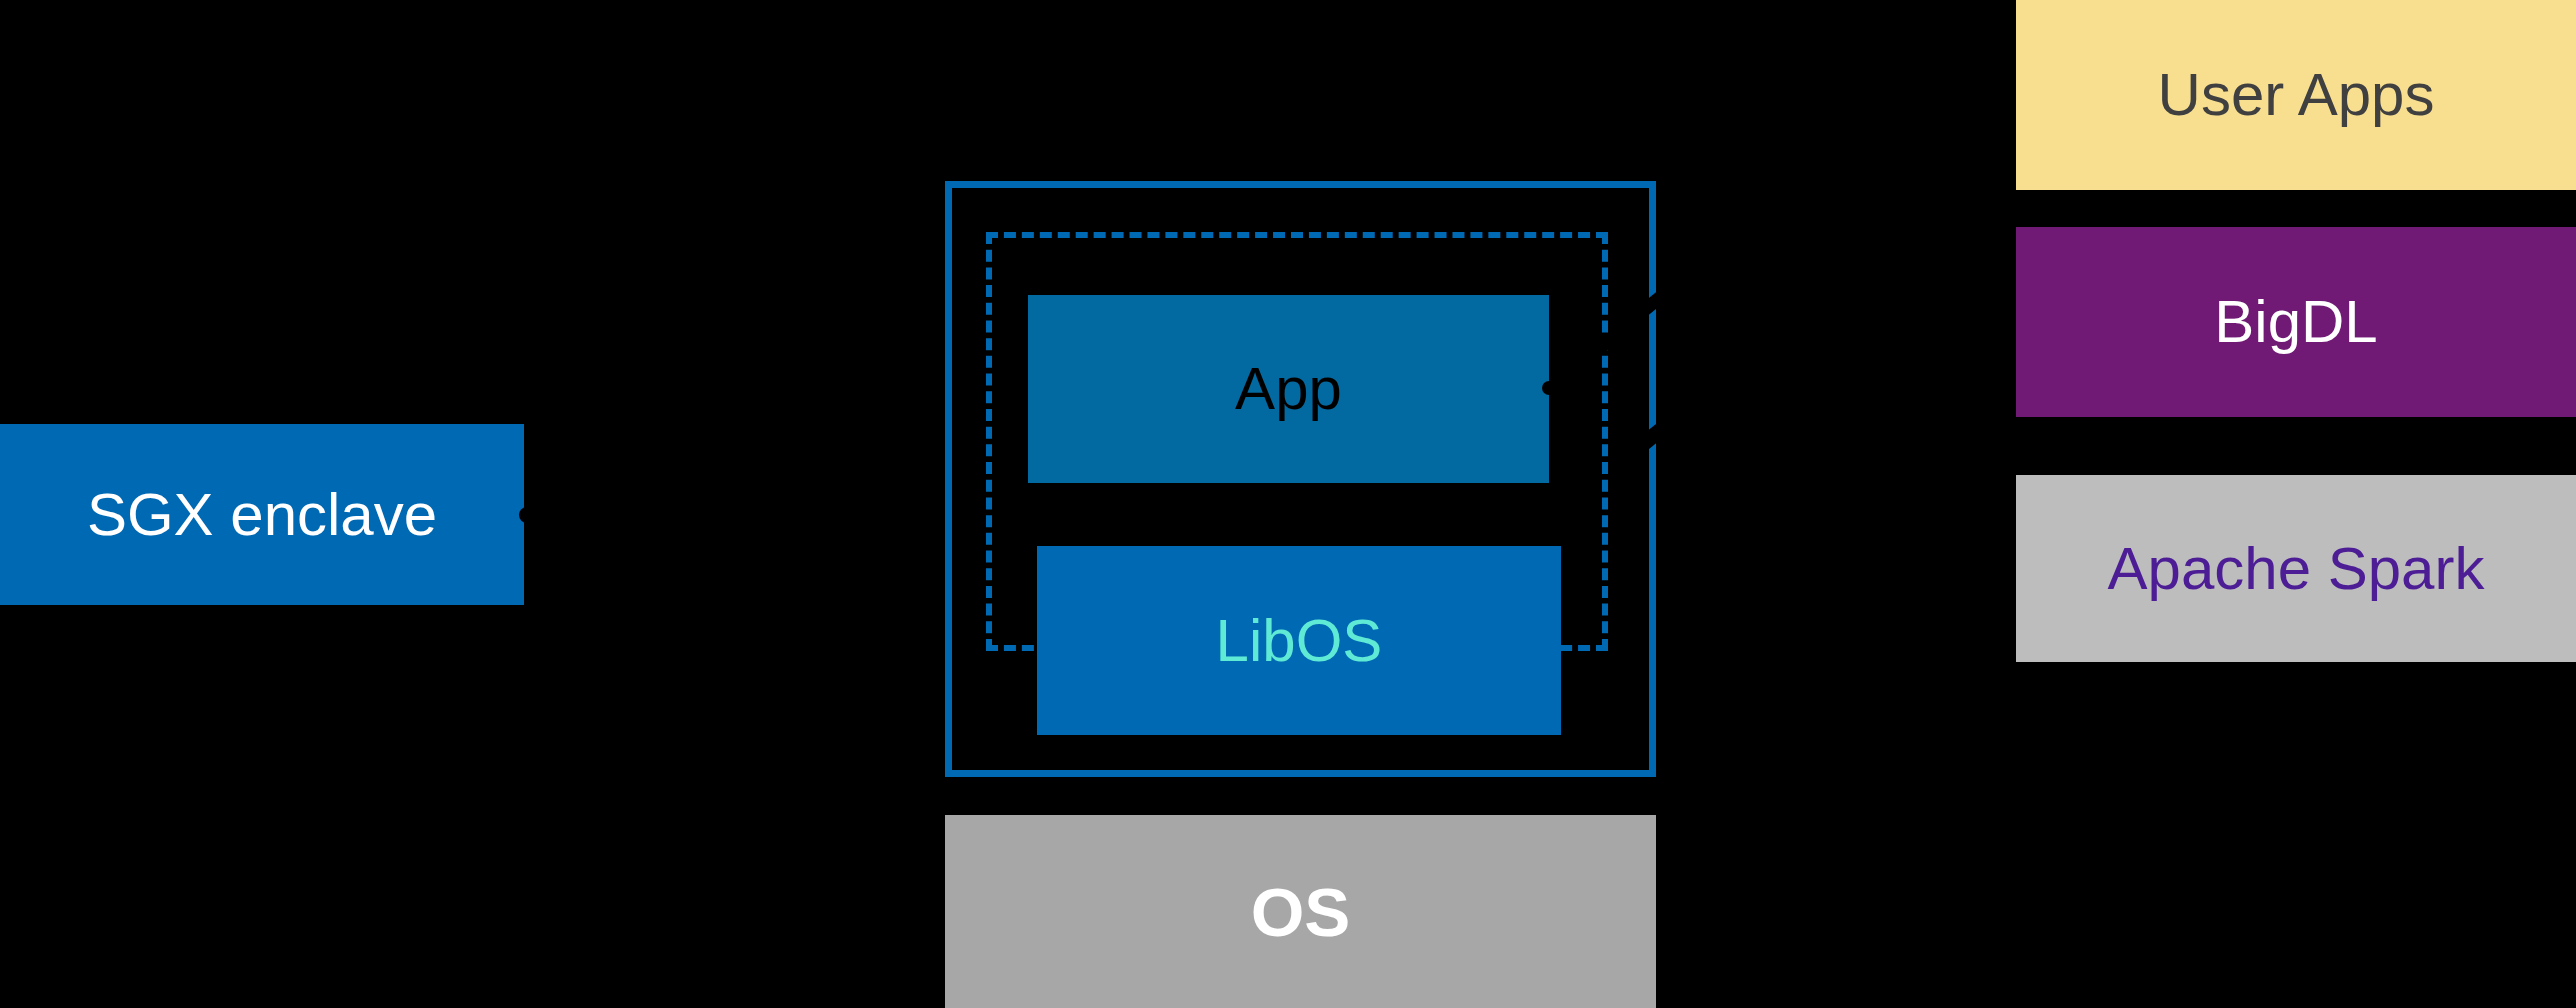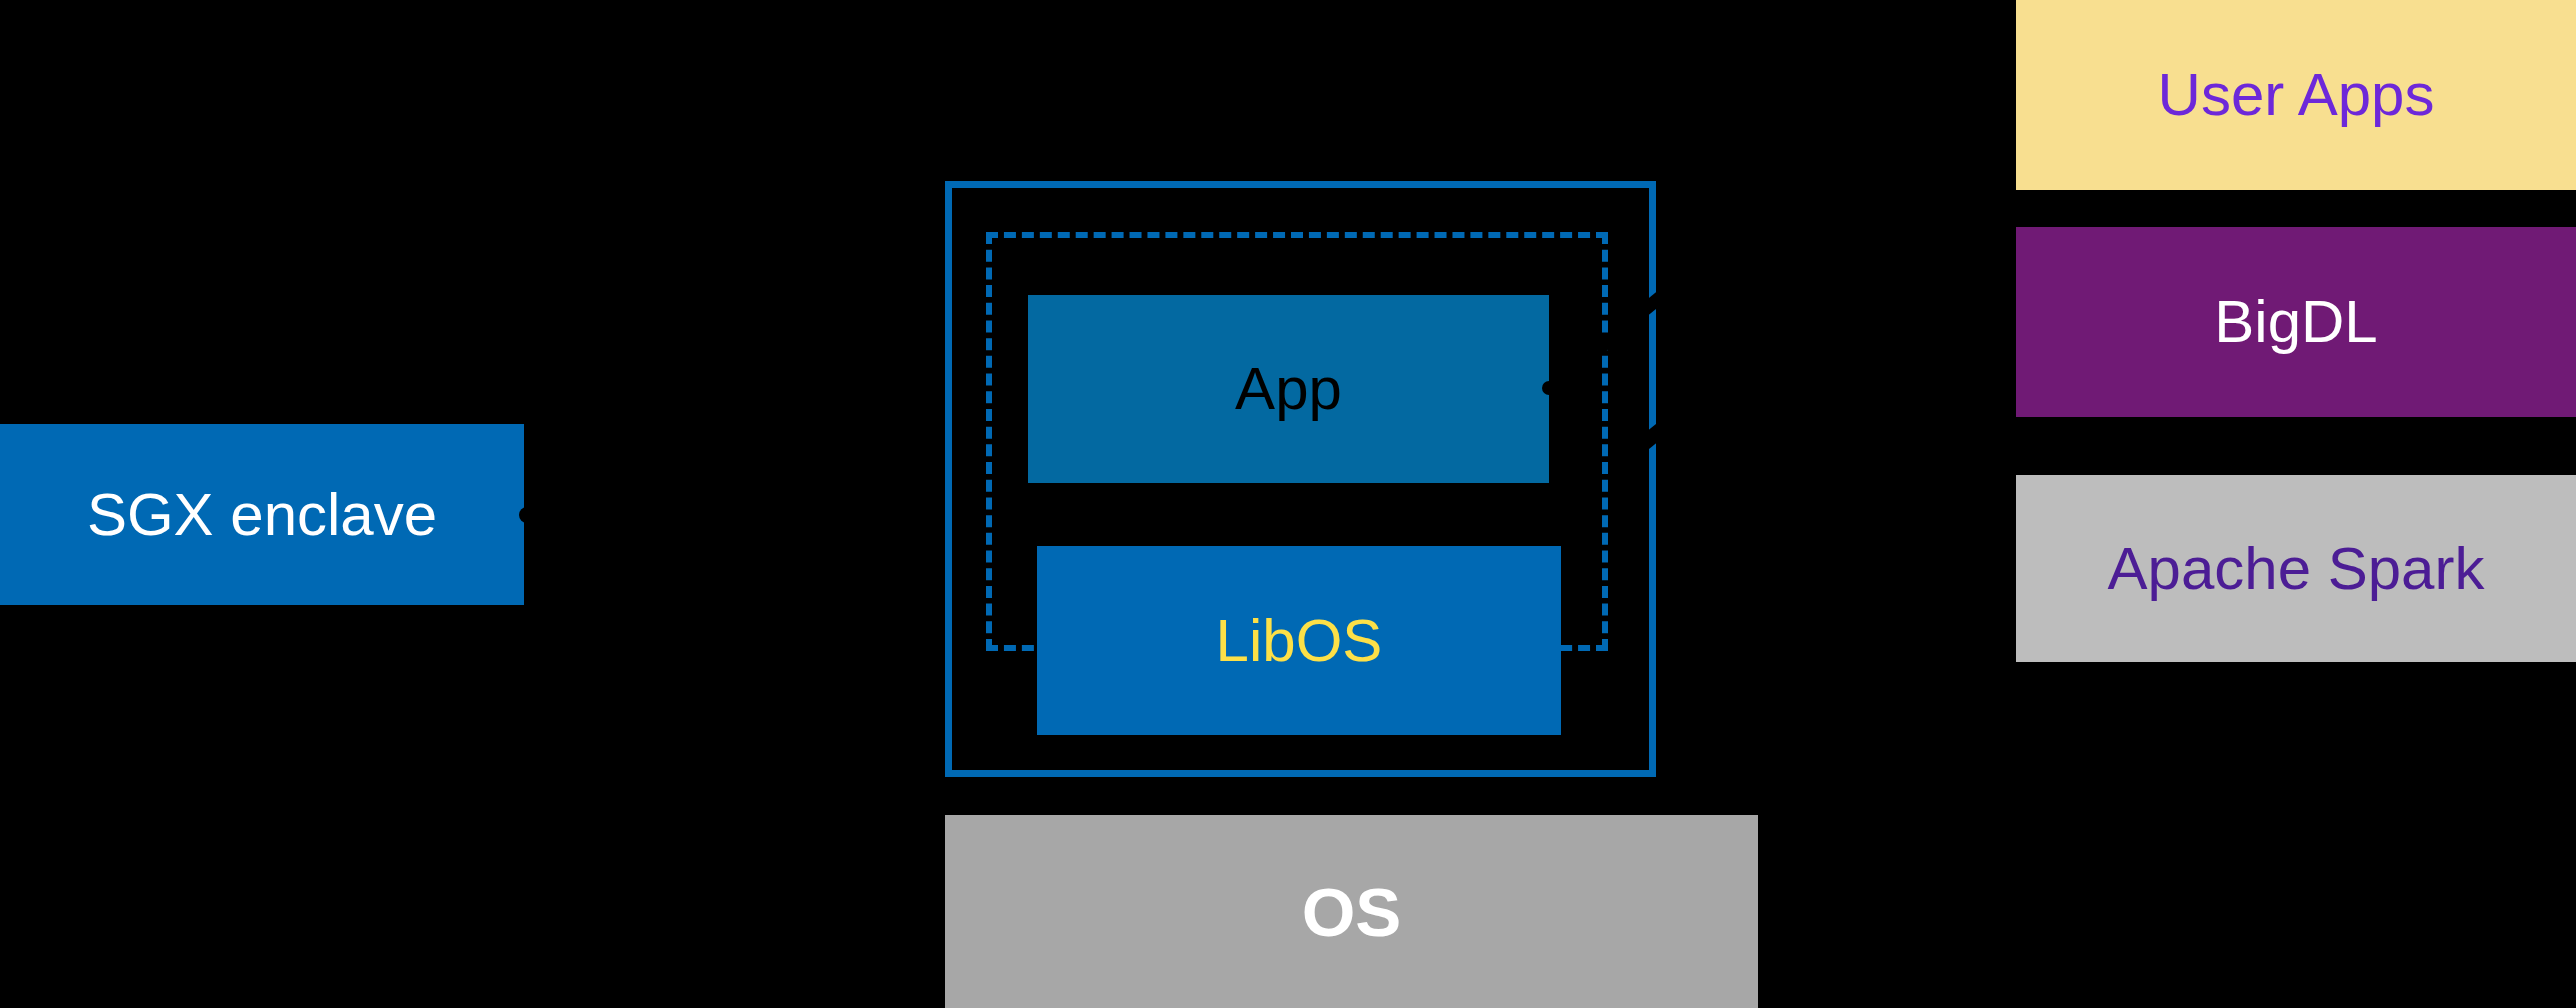--- a/index.html
+++ b/index.html
@@ -42,34 +42,34 @@
     left: 986px; top: 232px; width: 622px; height: 419px;
     border: 6.7px dashed #0069B4;
     background: transparent;
   }
   #app-box {
     left: 1028px; top: 295px; width: 521px; height: 188px;
     background: #0369a1; color: #000000;
   }
   #libos-box {
     left: 1037px; top: 546px; width: 524px; height: 189px;
-    background: #0069B4; color: #fde047;
+    background: #0069B4; color: #5eead4;
   }
   #os-box {
-    left: 945px; top: 815px; width: 813px; height: 194px;
+    left: 945px; top: 815px; width: 711px; height: 194px;
     background: #A7A7A7; color: #FFFFFF;
   }
   #os-box .label {
     font-size: 69px;
     font-weight: bold;
   }
   
   #user-apps-box {
     left: 2016px; top: 0px; width: 560px; height: 190px;
-    background: #F8DF90; color: #6d28d9;
+    background: #F8DF90; color: #404040;
   }
   #bigdl-box {
     left: 2016px; top: 227px; width: 560px; height: 190px;
     background: #701a75; color: #FFFFFF;
   }
   #spark-box {
     left: 2016px; top: 475px; width: 560px; height: 187px;
     background: #BDBDBD; color: #4c1d95;
   }
   

